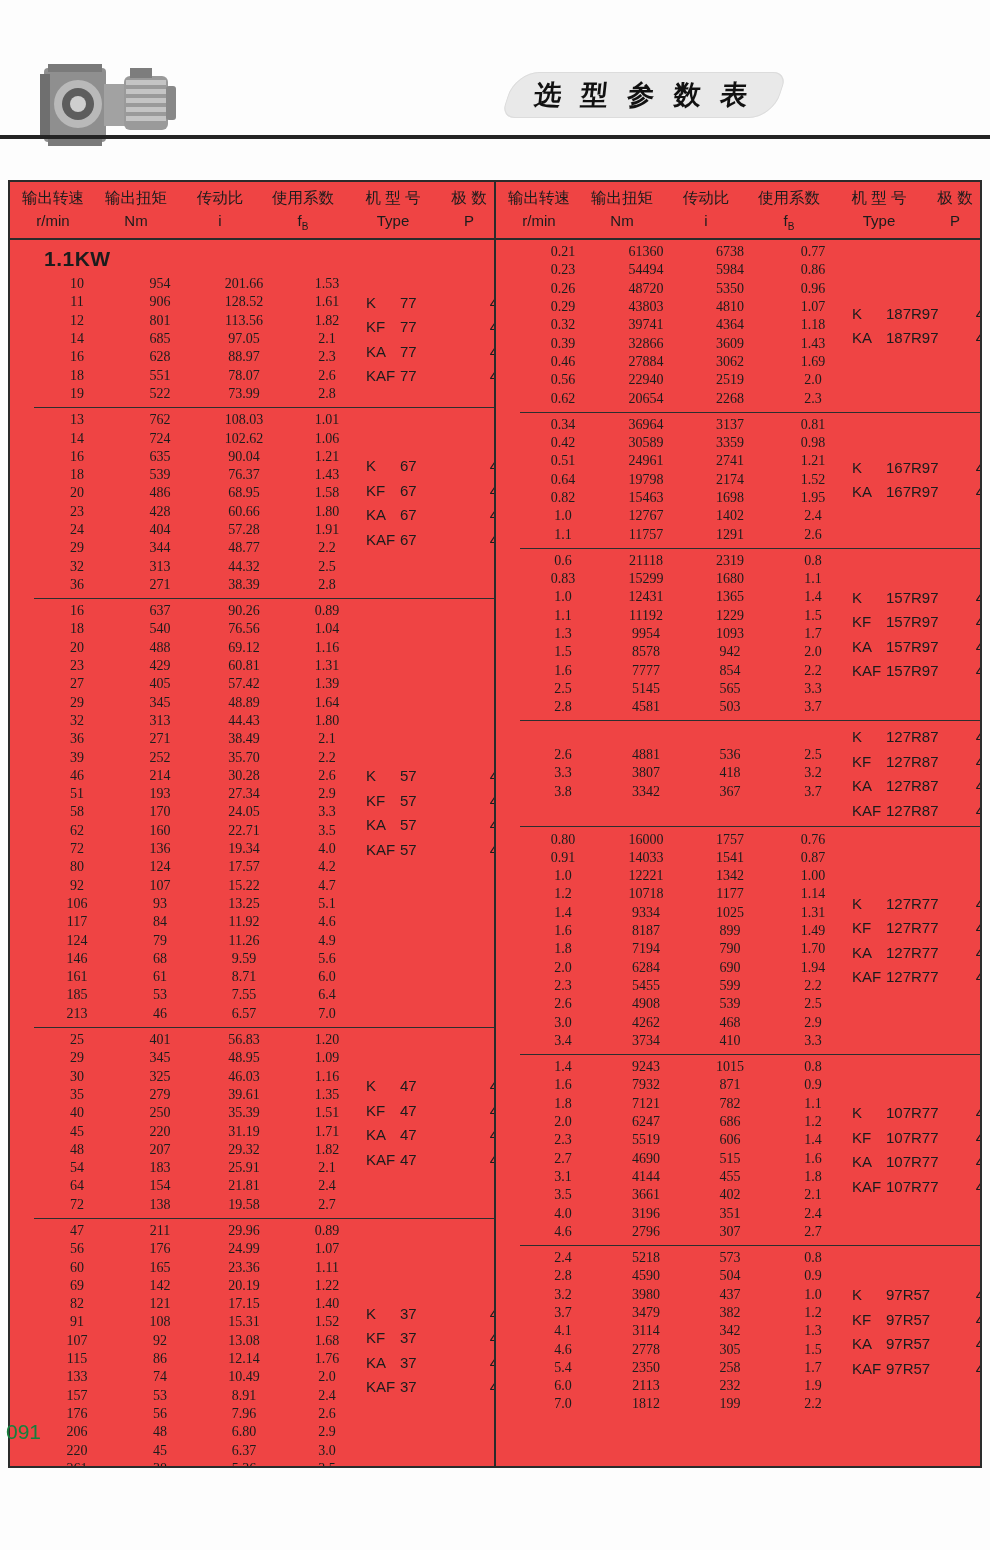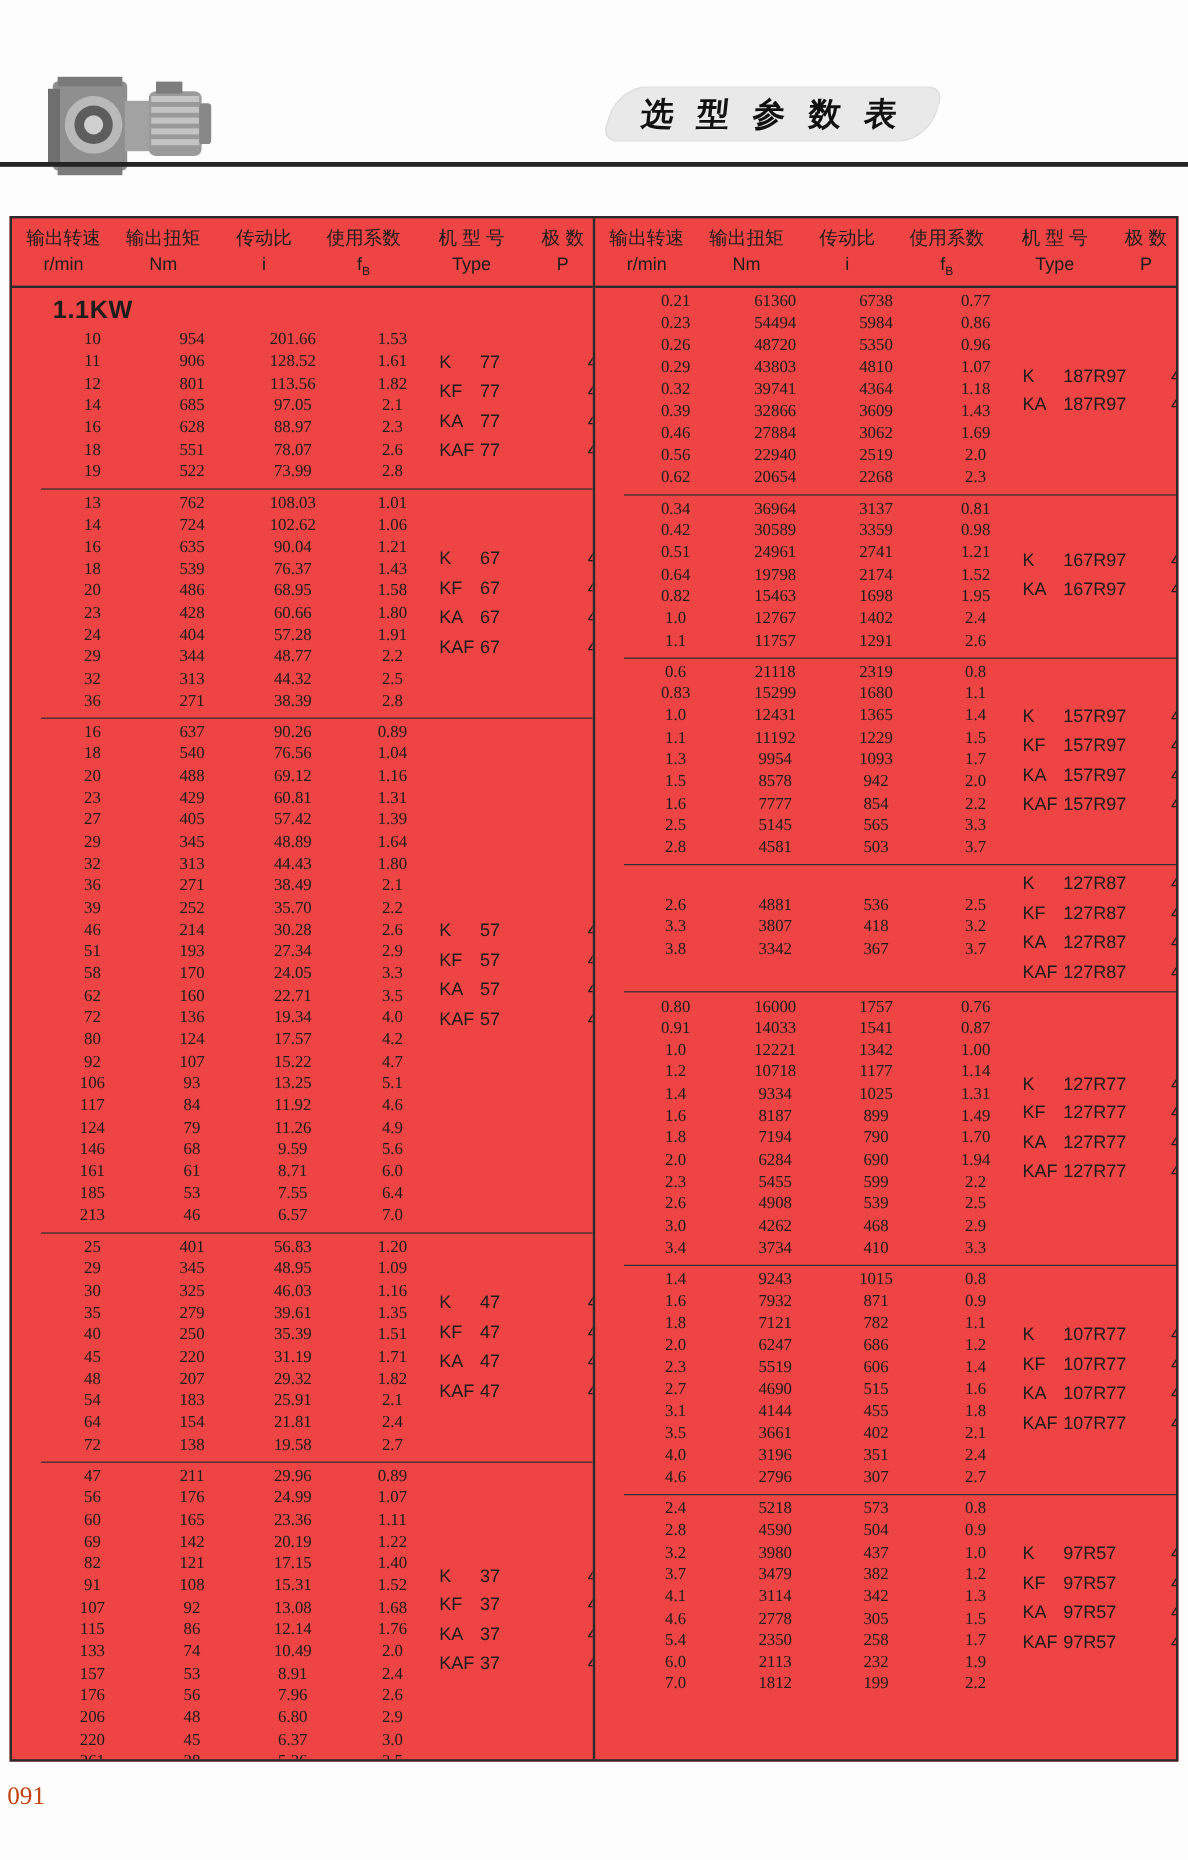--- a/index.html
+++ b/index.html
@@ -35,21 +35,21 @@
   .group.sep{border-top:1.5px solid #2e2e2e;}
   .nums{width:332px;flex:0 0 auto;font-family:Liberation Serif, serif;}
   .num-row{display:grid;grid-template-columns:86px 80px 88px 78px;height:18.3px;align-items:center;}
   .cell{text-align:center;font-size:14px;white-space:nowrap;}
   .types{width:150px;flex:0 0 auto;}
   .type-row{display:flex;align-items:center;height:24.5px;font-size:15px;white-space:pre;}
   .prefix{width:34px;flex:0 0 auto;}
   .size{flex:1 1 auto;}
   .poles{width:44px;flex:0 0 auto;text-align:center;}
 
-  .page-number{position:absolute;left:6px;top:1484px;font-size:21px;color:#c2410c;font-family:Liberation Serif, serif;}
+  .page-number{position:absolute;left:6px;top:1420px;font-size:21px;color:#15803d;}
 </style>
 </head>
 <body>
 
 <div class="page">
 
   <div class="logo-box">
     <svg width="152" height="98" viewBox="0 0 152 98" xmlns="http://www.w3.org/2000/svg">
       <rect x="10" y="14" width="62" height="74" rx="4" fill="#8f8f8f"></rect>
       <rect x="6" y="20" width="10" height="62" fill="#6f6f6f"></rect>

